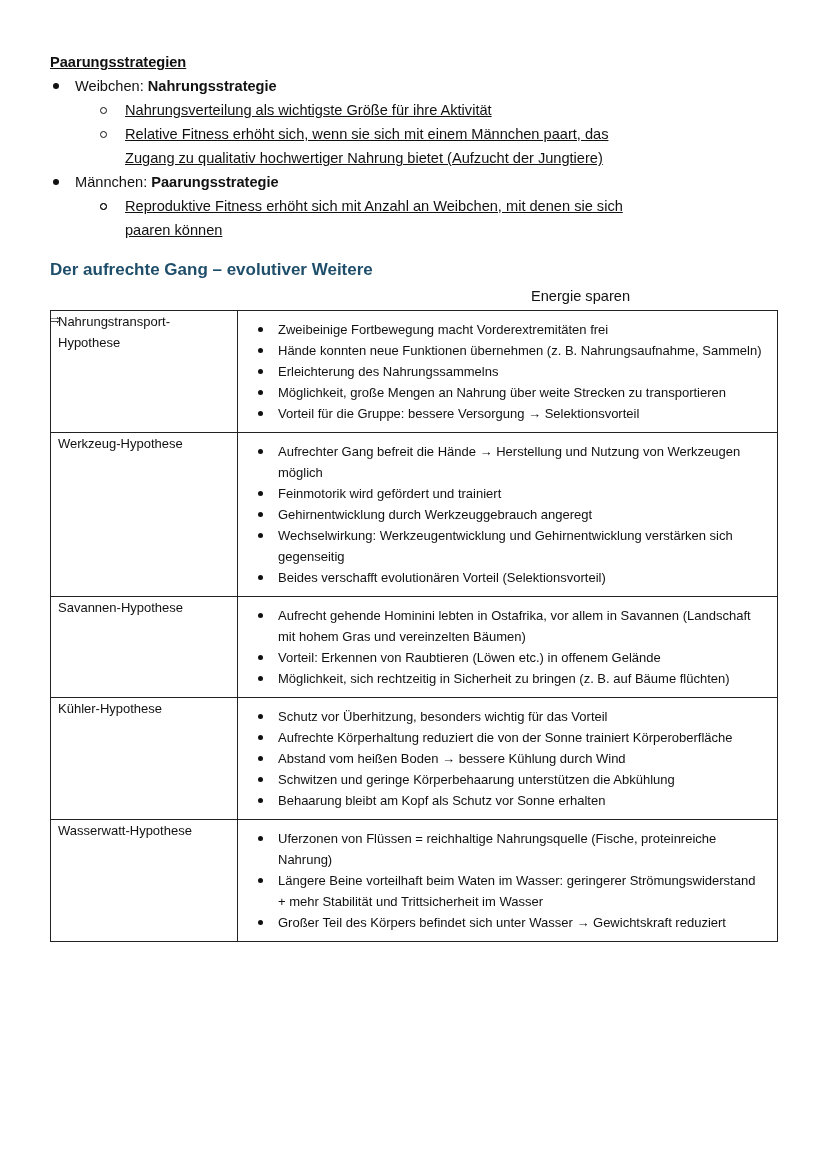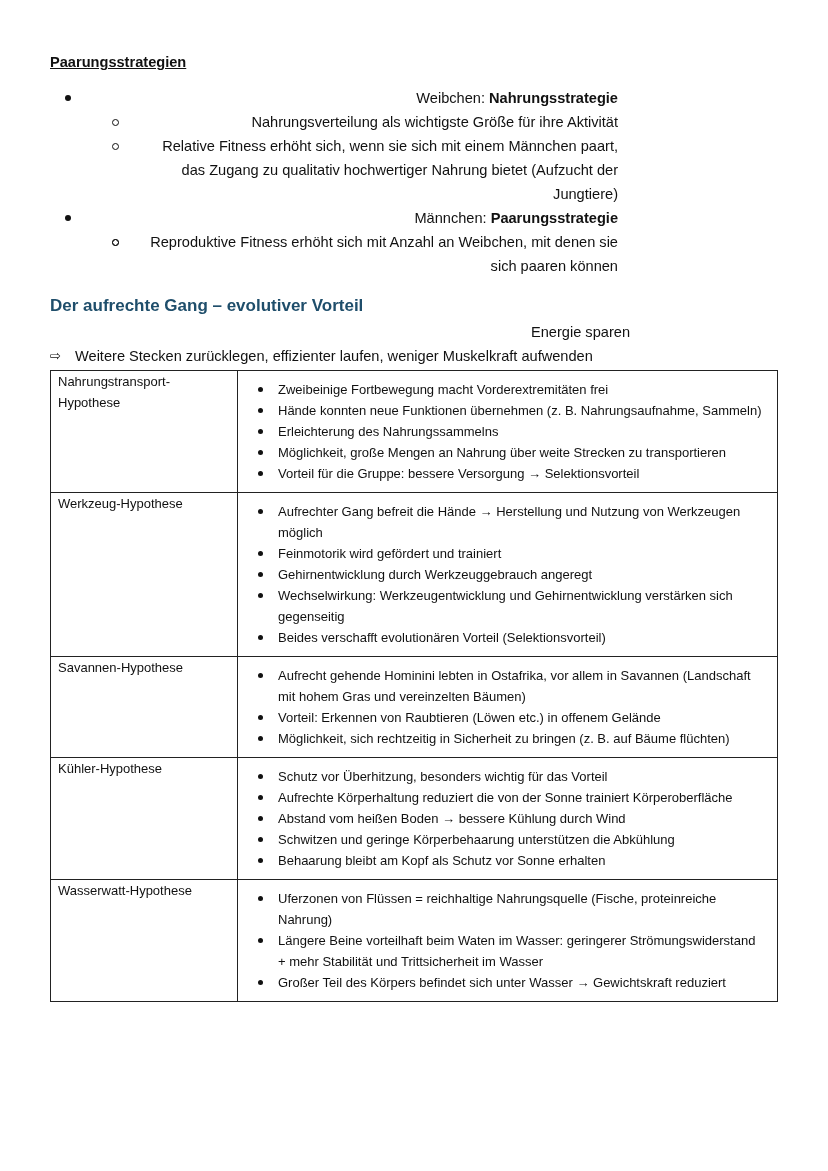--- a/index.html
+++ b/index.html
@@ -6,27 +6,27 @@
   body {
     width: 828px; height: 1171px; position: relative; overflow: hidden;
     font-family: "Liberation Sans", "DejaVu Sans", sans-serif;
     color: #111111; font-size: 14.6px;
   }
   .page { position: absolute; left: 50px; top: 50px; width: 580px; }
   .sec-title {
     font-weight: bold; text-decoration: underline; font-size: 14.6px;
     line-height: 24px; height: 24px; margin: 0;
   }
-  ul.lvl1 { list-style: none; margin: 12px; padding: 0; text-align: right; }
+  ul.lvl1 { list-style: none; margin: 0; padding: 0; }
   ul.lvl1 > li { position: relative; padding-left: 25px; line-height: 24px; }
   ul.lvl1 > li > .b1 {
     position: absolute; left: 3px; top: 9px; width: 6px; height: 6px;
     background: #111; border-radius: 50%;
   }
-  ul.lvl2 { list-style: none; margin: 0; padding: 0; }
+  ul.lvl2 { list-style: none; margin: 0; padding: 0; text-decoration: underline; }
   ul.lvl2 > li { position: relative; padding-left: 75px; line-height: 24px; margin-left: -25px; }
   ul.lvl2 > li > .b2 {
     position: absolute; left: 50px; top: 9px; width: 5px; height: 5px;
     border: 1px solid #111; border-radius: 50%;
   }
   .bold { font-weight: bold; }
   .h2 {
     color: #1F4E6B; font-weight: bold; font-size: 17px; line-height: 24px;
     margin: 16px 0 2px 0;
   }
@@ -68,25 +68,24 @@
     <li>
       <span class="b1"></span>
       <span>Männchen: </span><span class="bold">Paarungsstrategie</span>
       <ul class="lvl2">
         <li><span class="b2"></span></li>
         <li><span class="b2"></span><span>Reproduktive Fitness erhöht sich mit Anzahl an Weibchen, mit denen sie sich paaren können</span></li>
       </ul>
     </li>
   </ul>
 
-  <div class="h2">Der aufrechte Gang – evolutiver Vorteil</div>
+  <div class="h2">Der aufrechte Gang – evolutiver Weitere</div>
   <div class="line">Energie sparen</div>
   <div class="arrow-line">
     <span class="arr">⇨</span>
-    <span>Weitere Stecken zurücklegen, effizienter laufen, weniger Muskelkraft aufwenden</span>
   </div>
 
   <table class="hyp">
     <tbody>
       <tr>
         <td class="name">Nahrungstransport-Hypothese</td>
         <td>
           <ul>
             <li><span class="dot"></span><span>Zweibeinige Fortbewegung macht Vorderextremitäten frei</span></li>
             <li><span class="dot"></span><span>Hände konnten neue Funktionen übernehmen (z. B. Nahrungsaufnahme, Sammeln)</span></li>

